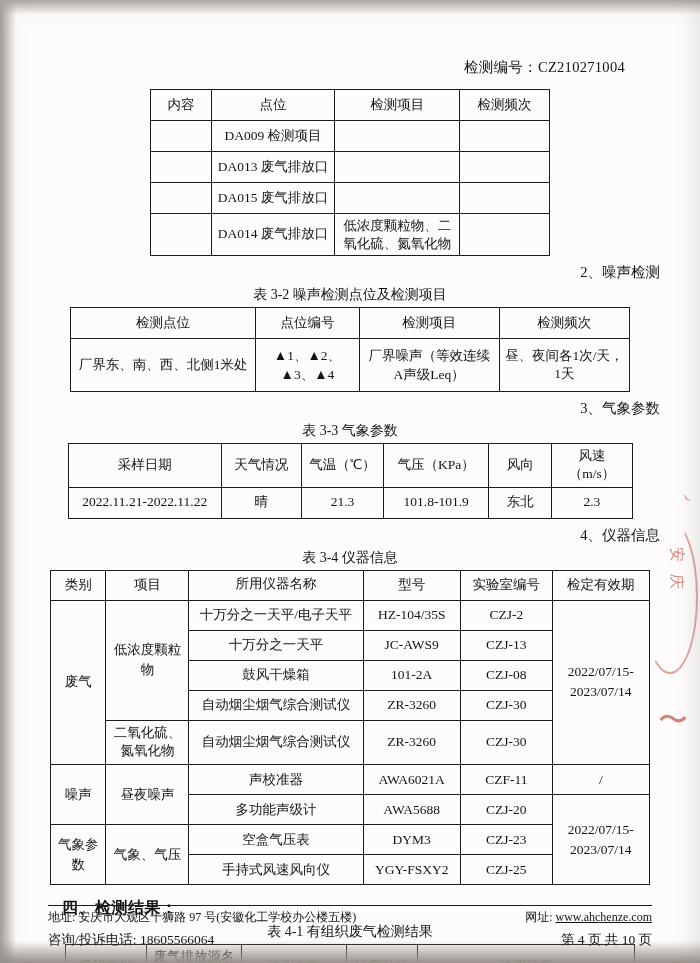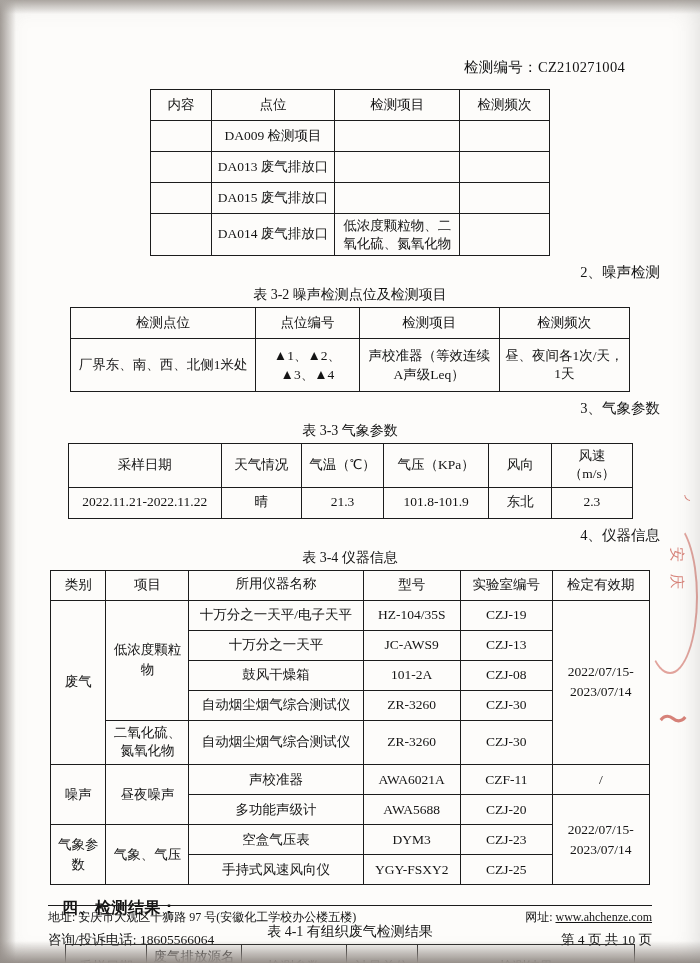--- a/index.html
+++ b/index.html
@@ -233,21 +233,21 @@
       <tbody>
           <tr>
         <th style="width:190px;">检测点位</th>
         <th style="width:100px;">点位编号</th>
         <th style="width:140px;">检测项目</th>
         <th style="width:130px;">检测频次</th>
       </tr>
       <tr>
         <td style="height:46px;text-align:center;">厂界东、南、西、北侧1米处</td>
         <td style="height:46px; line-height:1.45;">▲1、▲2、▲3、▲4</td>
-        <td style="height:46px; line-height:1.45;">声校准器（等效连续A声级Leq）</td>
+        <td style="height:46px; line-height:1.45;">厂界噪声（等效连续A声级Leq）</td>
         <td style="height:46px;">昼、夜间各1次/天，1天</td>
       </tr>
     </tbody>
       </table>
 
     <div class="sec-line">3、气象参数</div>
     <div class="tbl-caption">表 3-3 气象参数</div>
     <table class="grid t33">
       <tbody>
           <tr>
@@ -280,21 +280,21 @@
         <th style="width:92px;">型号</th>
         <th style="width:92px;">实验室编号</th>
         <th style="width:92px;">检定有效期</th>
       </tr>
 
       <tr>
         <td rowspan="5">废气</td>
         <td rowspan="4" style="line-height:1.5;">低浓度颗粒物</td>
         <td>十万分之一天平/电子天平</td>
         <td>HZ-104/35S</td>
-        <td>CZJ-19</td>
+        <td>CZJ-2</td>
         <td rowspan="5" style="line-height:1.5;">2022/07/15-2023/07/14</td>
       </tr>
       <tr>
         <td>十万分之一天平</td>
         <td>JC-AWS9</td>
         <td>CZJ-13</td>
       </tr>
       <tr>
         <td>鼓风干燥箱</td>
         <td>101-2A</td>

